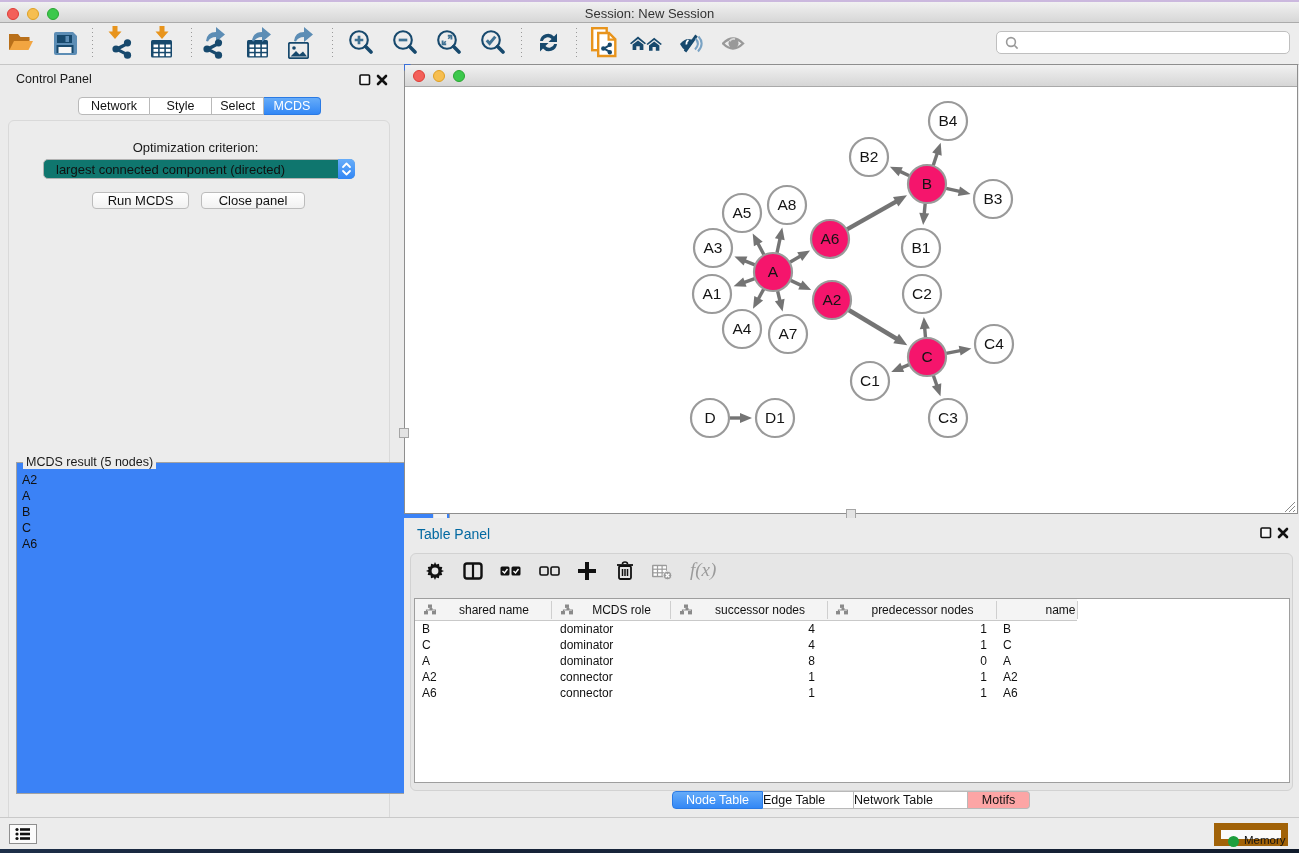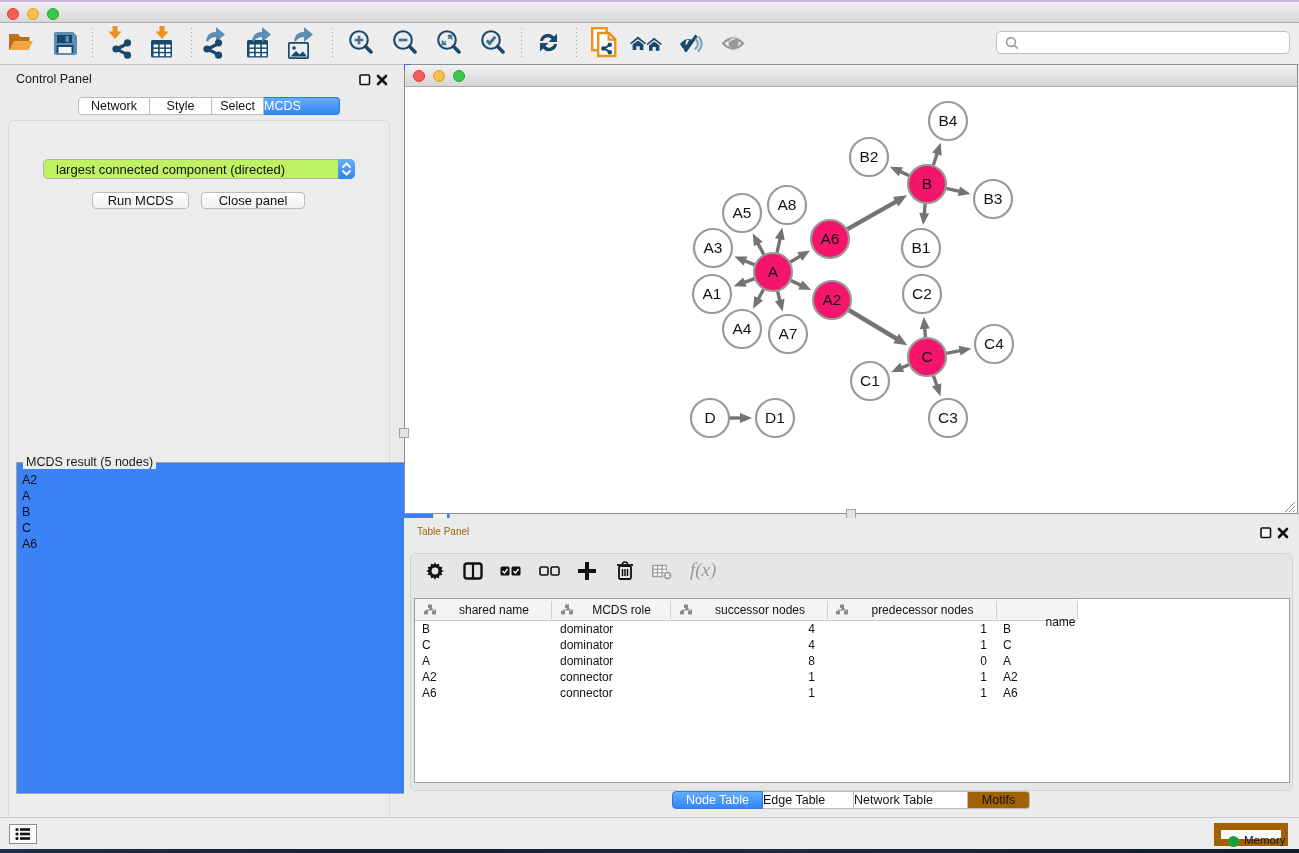--- a/index.html
+++ b/index.html
@@ -10,20 +10,21 @@
 </style>
 </head>
 <body>
 
 <div class="abs" style="left:0;top:0;width:1299px;height:2px;background:#cbb8de;"></div>
 
 <div class="abs" style="left:0;top:2px;width:1299px;height:21px;background:linear-gradient(#f1f1f1,#d7d7d7);border-bottom:1px solid #ababab;">
   <div class="tl" style="left:7px;background:#f3605a;border:1px solid #de3d36;"></div>
   <div class="tl" style="left:27px;background:#f6be50;border:1px solid #dfa023;"></div>
   <div class="tl" style="left:47px;background:#3cc84c;border:1px solid #2aa633;"></div>
+  <div class="abs" style="left:0;right:0;top:4px;text-align:center;font-size:13px;color:#333;">Session: New Session</div>
 </div>
 
 <div class="abs" id="toolbar" style="left:0;top:23px;width:1299px;height:42px;background:#ededed;border-bottom:1px solid #c6c6c6;">
 <svg class="abs" style="left:8px;top:8px;" width="26" height="20" viewBox="0 0 26 20">
       <path d="M1 3 h9 l2.5 3 h9 v3 H1 z" fill="#b9701a"></path>
       <path d="M1 19 V5.5 h8.5 l2.5 3 h9.5 v2 z" fill="#b9701a"></path>
       <path d="M6 10 h19 l-4.5 9 H1.5 z" fill="#f2a541"></path>
     </svg>
 <svg class="abs" style="left:53px;top:8px;" width="24" height="24" viewBox="0 0 24 24">
       <path d="M1 3 q0-2 2-2 h17 l4 4 v17 q0 2-2 2 H3 q-2 0-2-2 z" fill="#5c8db5"></path>
@@ -172,27 +173,28 @@
       <rect x="1" y="1" width="9.5" height="9.5" fill="#f8f8f8" stroke="#111" stroke-width="1.6" rx="1"></rect>
     </svg>
   <svg class="abs" style="left:376px;top:9px;" width="12" height="12">
       <path d="M2 2 L10 10 M10 2 L2 10" stroke="#111" stroke-width="2.6" stroke-linecap="round"></path>
     </svg>
 
   <div class="abs" style="left:78px;top:32px;height:18px;display:flex;font-size:12.5px;">
     <div style="width:72px;background:#fff;border:1px solid #b9b9b9;border-radius:4px 0 0 4px;text-align:center;line-height:16px;color:#111;">Network</div>
     <div style="width:62px;background:#fff;border:1px solid #b9b9b9;border-left:none;text-align:center;line-height:16px;color:#111;">Style</div>
     <div style="width:52px;background:#fff;border:1px solid #b9b9b9;border-left:none;text-align:center;line-height:16px;color:#111;">Select</div>
-    <div style="width:76px;background:linear-gradient(#66acf9,#3287f5);border:1px solid #2a7ae4;border-left:none;border-radius:0 4px 4px 0;text-align:left;line-height:16px;color:#fff;">MCDS</div>
+    <div style="width:57px;background:linear-gradient(#66acf9,#3287f5);border:1px solid #2a7ae4;border-left:none;border-radius:0 4px 4px 0;text-align:center;line-height:16px;color:#fff;">MCDS</div>
   </div>
 
   <div class="abs" style="left:8px;top:55px;width:382px;height:747px;background:#ececec;border:1px solid #d9d9d9;border-radius:6px;"></div>
 
-
-  <div class="abs" style="left:43px;top:94px;width:312px;height:20px;background:#bef264;border:1px solid #b2b2b2;border-radius:5px;">
+  <div class="abs" style="left:0;top:75px;width:391px;text-align:center;font-size:13px;color:#1a1a1a;">Optimization criterion:</div>
+
+  <div class="abs" style="left:43px;top:94px;width:312px;height:20px;background:#0f766e;border:1px solid #b2b2b2;border-radius:5px;">
     <div class="abs" style="left:12px;top:2px;font-size:13px;color:#111;">largest connected component (directed)</div>
     <div class="abs" style="right:-1px;top:-1px;width:17px;height:20px;background:linear-gradient(#67adf9,#3186f5);border-radius:0 5px 5px 0;">
       <svg width="17" height="20">
           <path d="M5 8 L8.5 4.5 L12 8" stroke="#fff" stroke-width="1.8" fill="none" stroke-linecap="round" stroke-linejoin="round"></path>
           <path d="M5 12 L8.5 15.5 L12 12" stroke="#fff" stroke-width="1.8" fill="none" stroke-linecap="round" stroke-linejoin="round"></path>
         </svg>
     </div>
   </div>
 
   <div class="abs" style="left:92px;top:127px;width:97px;height:17px;background:linear-gradient(#ffffff,#f1f1f1);border:1px solid #bcbcbc;border-radius:4px;text-align:center;line-height:15px;font-size:13px;color:#111;">Run MCDS</div>
@@ -298,21 +300,21 @@
 </svg>
   <svg class="abs" style="right:1px;bottom:0;" width="13" height="13">
       <path d="M12 2 L2 12 M12 6 L6 12 M12 10 L10 12" stroke="#8a8a8a" stroke-width="1"></path>
     </svg>
 </div>
 
 <div class="abs" style="left:399px;top:428px;width:10px;height:10px;background:#e3e3e3;border:1px solid #a5a5a5;"></div>
 <div class="abs" style="left:846px;top:509px;width:10px;height:10px;background:#e3e3e3;border:1px solid #a5a5a5;"></div>
 
 <div class="abs" style="left:404px;top:518px;width:895px;height:299px;background:#ebebeb;">
-  <div class="abs" style="left:13px;top:8px;font-size:10px;color:#a16207;">Table Panel</div>
+  <div class="abs" style="left:13px;top:8px;font-size:14px;color:#0369a1;">Table Panel</div>
   <svg class="abs" style="left:856px;top:9px;" width="12" height="12">
       <rect x="1" y="1" width="9.5" height="9.5" fill="#f8f8f8" stroke="#111" stroke-width="1.6" rx="1"></rect>
     </svg>
   <svg class="abs" style="left:873px;top:9px;" width="12" height="12">
       <path d="M2 2 L10 10 M10 2 L2 10" stroke="#111" stroke-width="2.6" stroke-linecap="round"></path>
     </svg>
 
   <div class="abs" style="left:6px;top:35px;width:883px;height:238px;background:#e6e6e6;border:1px solid #d2d2d2;border-radius:6px;"></div>
 <svg class="abs" style="left:22px;top:44px;" width="18" height="18" viewBox="0 0 18 18">
       <path d="M9 0 l1.2 2.6 2.8-.8 .4 2.9 2.9.4 -.8 2.8 L18 9 l-2.6 1.2 .8 2.8 -2.9.4 -.4 2.9 -2.8-.8 L9 18 l-1.2-2.6 -2.8.8 -.4-2.9 -2.9-.4 .8-2.8 L0 9 l2.6-1.2 -.8-2.8 2.9-.4 .4-2.9 2.8.8 z" fill="#111"></path>
@@ -400,21 +402,21 @@
         <div class="abs" style="left:278px;top:4px;width:134px;text-align:center;font-size:12px;color:#111;">successor nodes</div>
 <svg class="abs" style="left:421px;top:5px;" width="12" height="11" viewBox="0 0 12 11">
           <g fill="#8a8a8a">
             <rect x="4" y="0.5" width="4" height="3.4"></rect>
             <rect x="0" y="7" width="4" height="3.4"></rect>
             <rect x="8" y="7" width="4" height="3.4"></rect>
             <path d="M5.5 4 v1.6 h-3.6 v1.8 h1.2 v-0.9 h7.8 v0.9 h1.2 v-1.8 h-3.6 V4 z"></path>
           </g>
         </svg>
         <div class="abs" style="left:434px;top:4px;width:147px;text-align:center;font-size:12px;color:#111;">predecessor nodes</div>
-<div class="abs" style="left:581px;top:16px;width:81px;text-align:center;font-size:12px;color:#111;padding-left:48px;">name</div>
+<div class="abs" style="left:581px;top:4px;width:81px;text-align:center;font-size:12px;color:#111;padding-left:48px;">name</div>
 </div>
 <div class="abs" style="left:0;top:23px;width:876px;height:16px;font-size:12px;color:#111;">
         <span class="abs" style="left:7px;">B</span>
         <span class="abs" style="left:145px;">dominator</span>
         <span class="abs" style="left:330px;width:70px;text-align:right;">4</span>
         <span class="abs" style="left:500px;width:72px;text-align:right;">1</span>
         <span class="abs" style="left:588px;">B</span>
       </div>
 <div class="abs" style="left:0;top:39px;width:876px;height:16px;font-size:12px;color:#111;">
         <span class="abs" style="left:7px;">C</span>
@@ -443,21 +445,21 @@
         <span class="abs" style="left:330px;width:70px;text-align:right;">1</span>
         <span class="abs" style="left:500px;width:72px;text-align:right;">1</span>
         <span class="abs" style="left:588px;">A6</span>
       </div>
   </div>
 
   <div class="abs" style="left:268px;top:273px;height:18px;display:flex;font-size:12.5px;">
     <div style="width:91px;background:linear-gradient(#66acf9,#3287f5);border:1px solid #2a7ae4;border-radius:4px 0 0 4px;text-align:center;line-height:16px;color:#fff;">Node Table</div>
     <div style="width:91px;background:#fff;border:1px solid #b9b9b9;border-left:none;line-height:16px;color:#111;">Edge Table</div>
     <div style="width:114px;background:#fff;border:1px solid #b9b9b9;border-left:none;text-align:left;line-height:16px;color:#111;">Network Table</div>
-    <div style="width:62px;background:#a16207;border:1px solid #b9b9b9;border-left:none;border-radius:0 4px 4px 0;text-align:center;line-height:16px;color:#111;">Motifs</div>
+    <div style="width:62px;background:#fca5a5;border:1px solid #b9b9b9;border-left:none;border-radius:0 4px 4px 0;text-align:center;line-height:16px;color:#111;">Motifs</div>
   </div>
 </div>
 
 <div class="abs" style="left:0;top:817px;width:1299px;height:32px;background:#ececec;border-top:1px solid #c9c9c9;">
   <div class="abs" style="left:9px;top:6px;width:28px;height:20px;background:#fbfbfb;border:1px solid #8f8f8f;">
     <svg width="26" height="18">
         <g fill="#111">
           <circle cx="7" cy="4.5" r="1.6"></circle>
           <circle cx="7" cy="9" r="1.6"></circle>
           <circle cx="7" cy="13.5" r="1.6"></circle>

